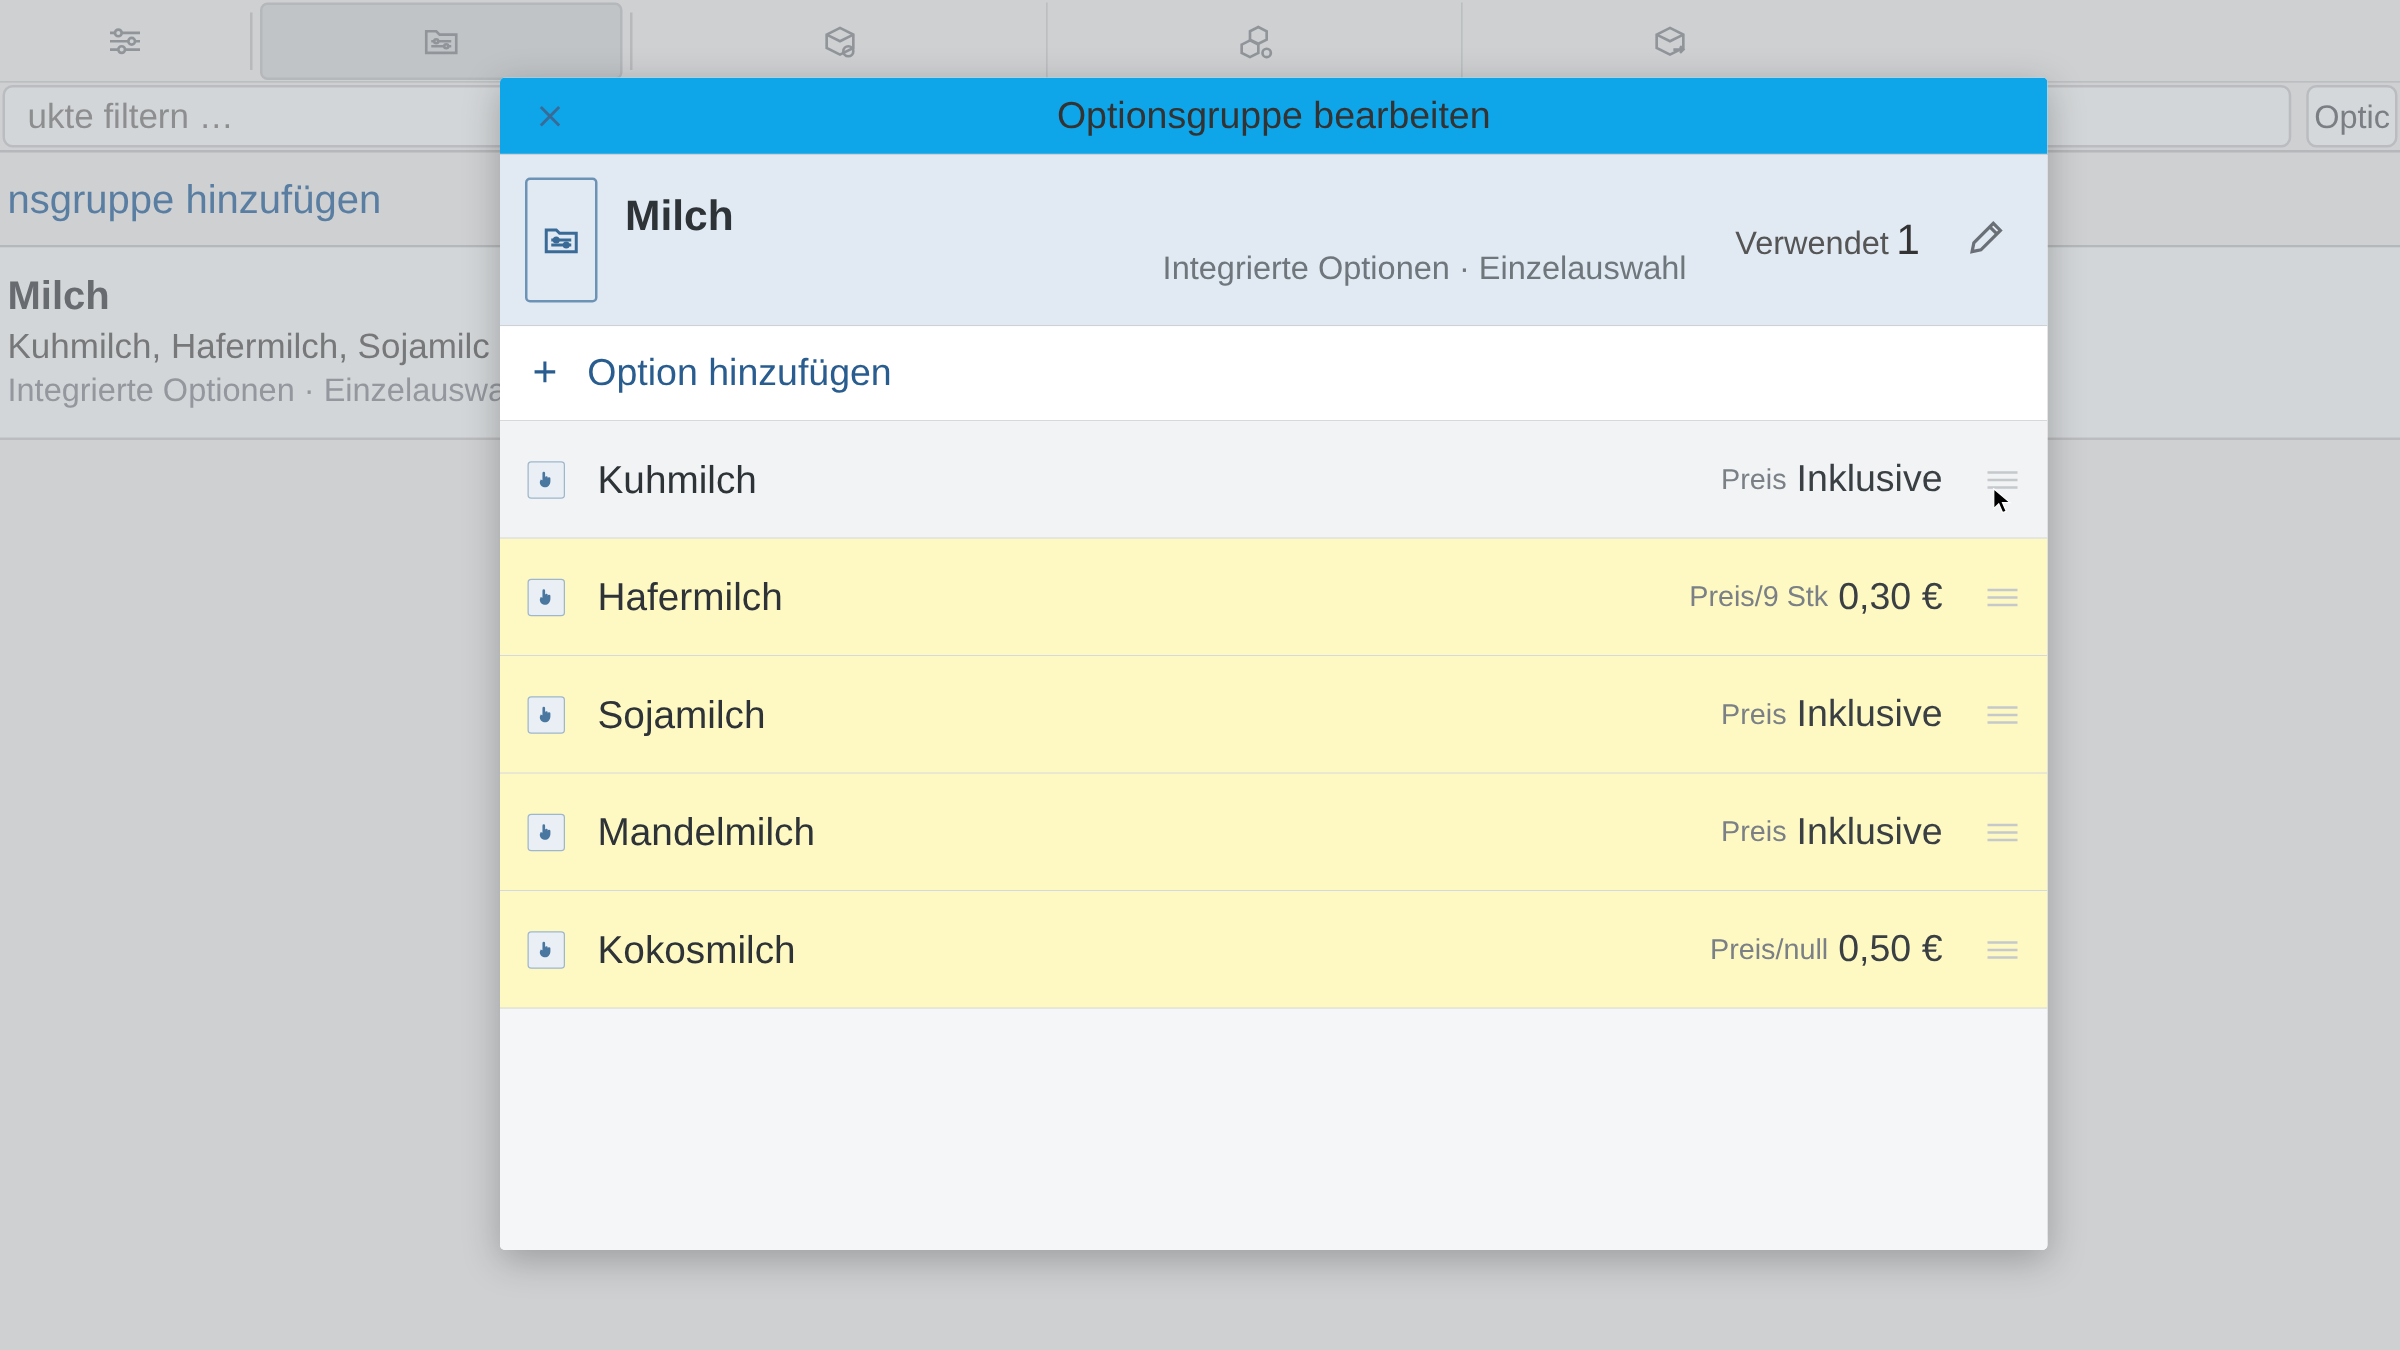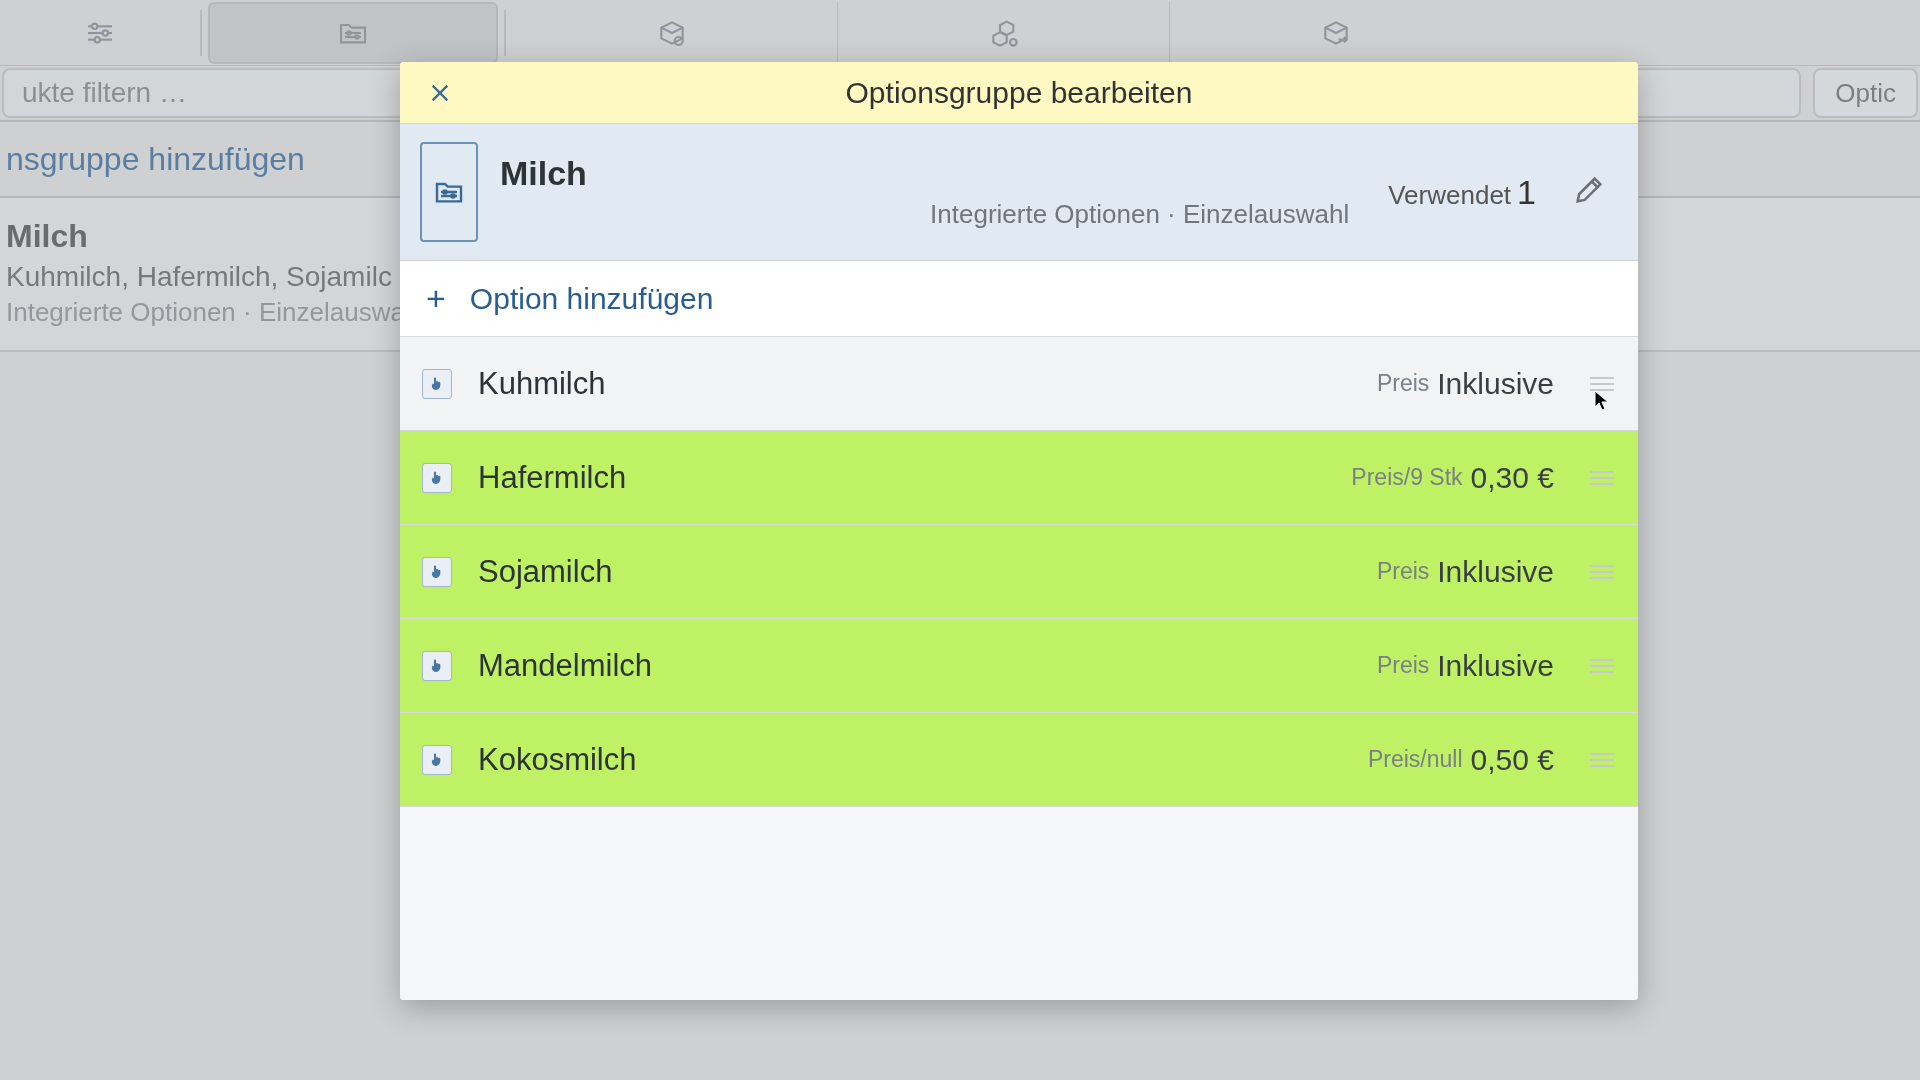--- a/index.html
+++ b/index.html
@@ -54,21 +54,21 @@
   height: 50px;
   background: #d9dbdd;
   border: 2px solid #b5b7b9;
   border-radius: 8px;
   font-size: 28px;
   color: #888;
   padding: 0 18px;
 }
 .opt-btn {
   height: 50px;
-  padding: 0 20px;
+  padding: 0 4px;
   background: #dcdee0;
   border: 2px solid #b5b7b9;
   border-radius: 8px;
   font-size: 26px;
   color: #5a5f65;
 }
 
 
 .add-row {
   height: 76px;
@@ -105,21 +105,21 @@
   height: 938px;
   background: #fff;
   border-radius: 4px;
   box-shadow: 0 8px 30px rgba(0,0,0,0.25);
   display: flex;
   flex-direction: column;
   overflow: hidden;
 }
 .modal-header {
   height: 62px;
-  background: #fef9c3;
+  background: #0ea5e9;
   border-bottom: 1px solid #cfd1d3;
   display: flex;
   align-items: center;
   position: relative;
 }
 .close-btn {
   position: absolute;
   left: 20px;
   width: 40px; height: 40px;
   display: flex; align-items: center; justify-content: center;
@@ -168,21 +168,21 @@
   background: #fff;
 }
 .add-option-row .plus { font-size: 34px; margin-right: 24px; }
 
 .option-row {
   height: 94px;
   border-bottom: 1px solid #d6d8da;
   display: flex;
   align-items: center;
   padding: 0 24px 0 22px;
-  background: #bef264;
+  background: #fef9c3;
 }
 .option-row.hovered { background: #f1f3f5; justify-content: flex-end; }
 .handle-box {
   width: 30px; height: 30px;
   border: 1px solid #9eb7cc;
   border-radius: 3px;
   background: #e9eff5;
   display: flex; align-items: center; justify-content: center;
   margin-right: 26px;
 }

